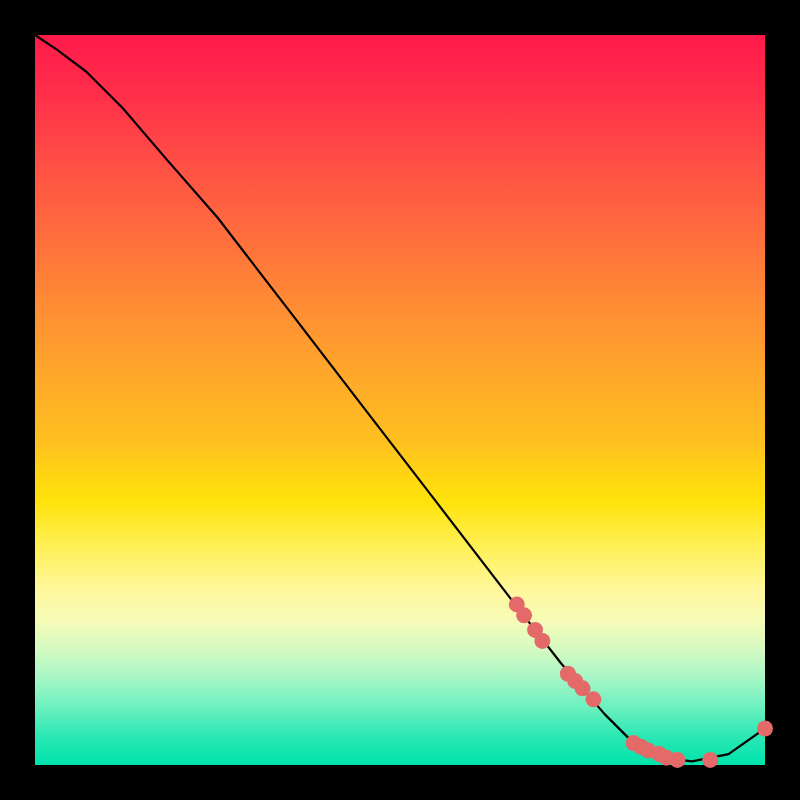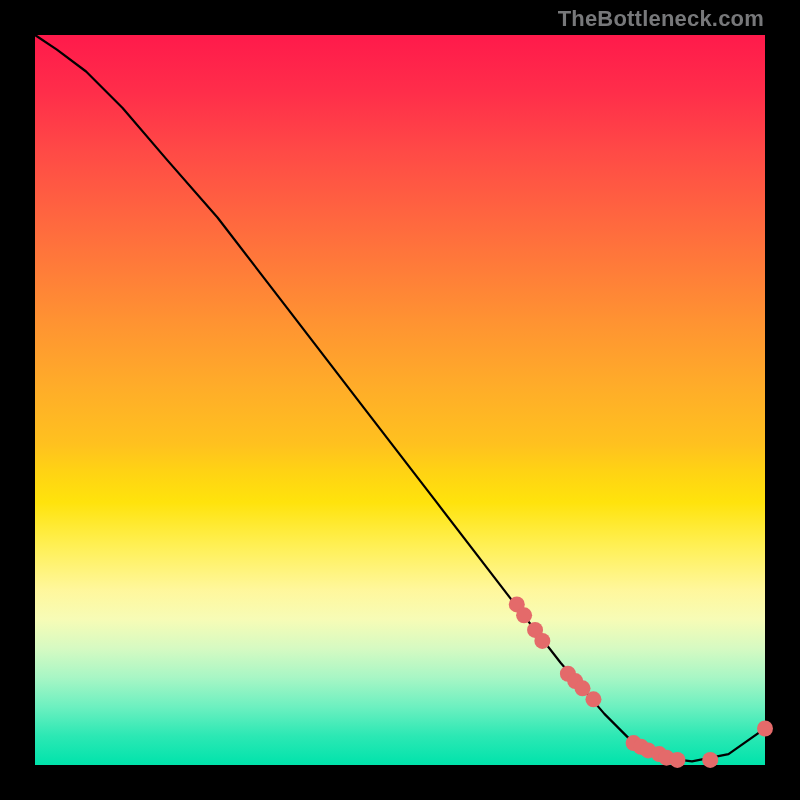--- a/index.html
+++ b/index.html
@@ -62,21 +62,20 @@
     width: 730px;
     height: 730px;
     overflow: visible;
   }
 </style>
 </head>
 <body>
 
 <div class="stage">
 
-  <div class="watermark">TheBottleneck.com</div>
 
   <div class="plot-area">
     <svg class="curve" viewBox="0 0 730 730" preserveAspectRatio="none">
       <path id="curve-path" fill="none" stroke="#000000" stroke-width="2.2" stroke-linecap="round" stroke-linejoin="round" d="M0.00,0.00 L21.90,14.60 L51.10,36.50 L87.60,73.00 L131.40,124.10 L182.50,182.50 L255.50,277.40 L328.50,372.30 L401.50,467.20 L474.50,562.10 L525.60,627.80 L569.40,678.90 L598.60,708.10 L627.80,722.70 L657.00,726.35 L693.50,719.05 L730.00,693.50"></path>
       <g id="marker-group">
           <circle cx="481.80" cy="569.40" r="8" fill="#e46a6a"></circle>
           <circle cx="489.10" cy="580.35" r="8" fill="#e46a6a"></circle>
           <circle cx="500.05" cy="594.95" r="8" fill="#e46a6a"></circle>
           <circle cx="507.35" cy="605.90" r="8" fill="#e46a6a"></circle>
           <circle cx="532.90" cy="638.75" r="8" fill="#e46a6a"></circle>

